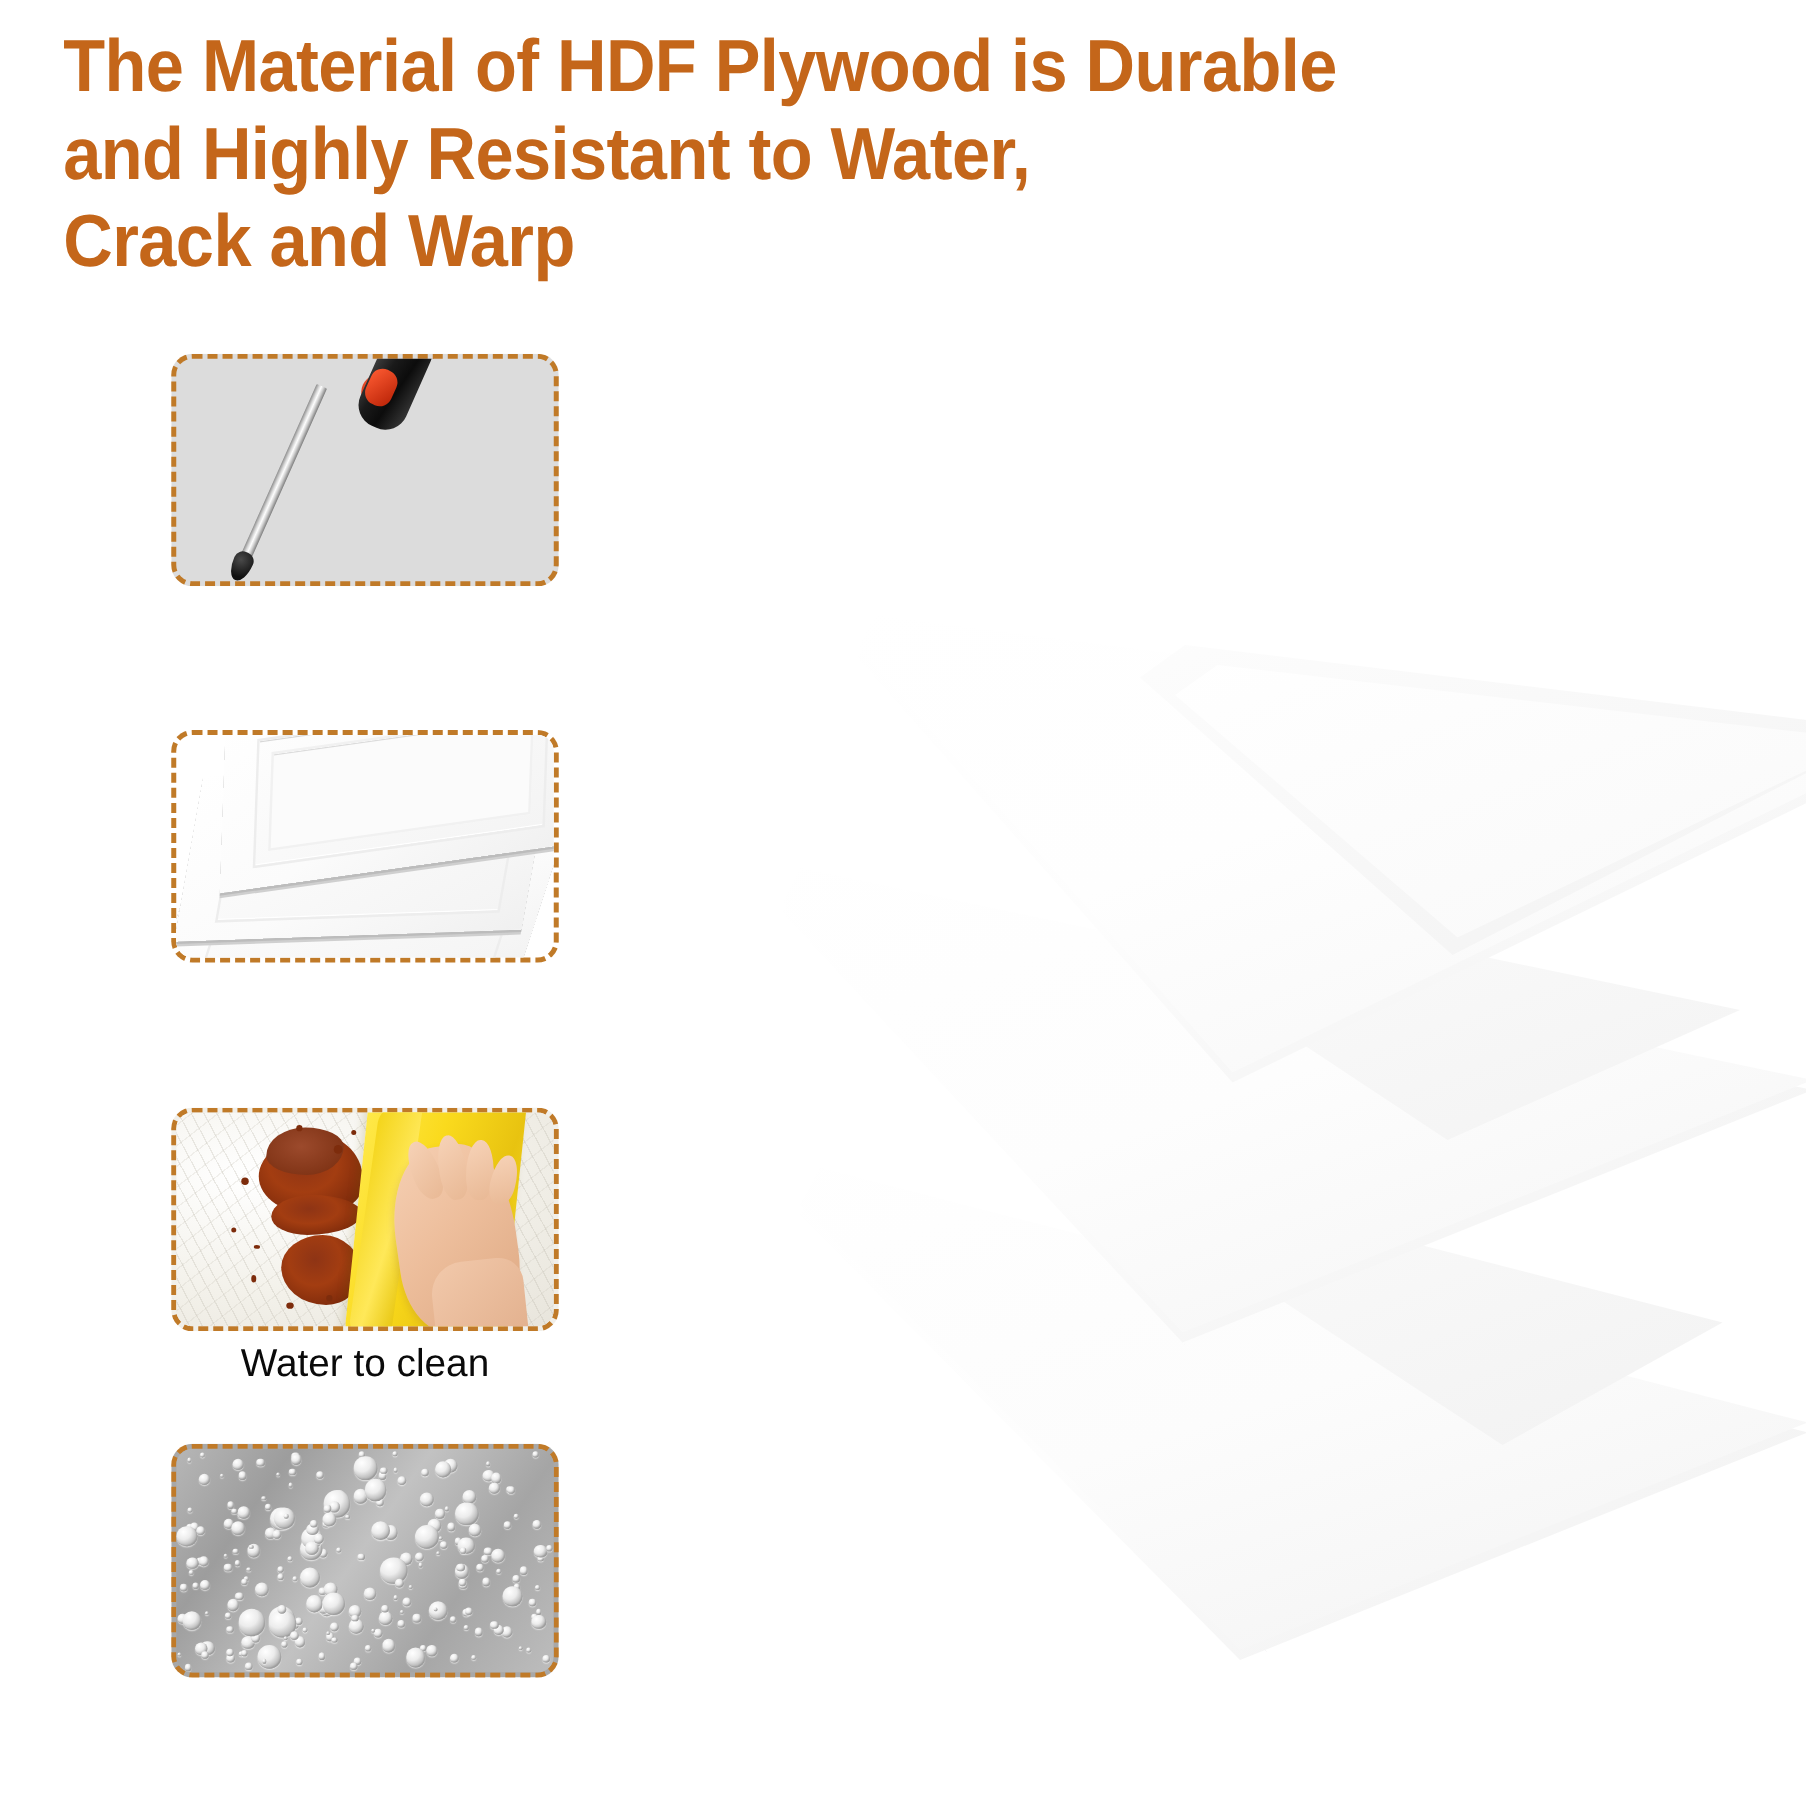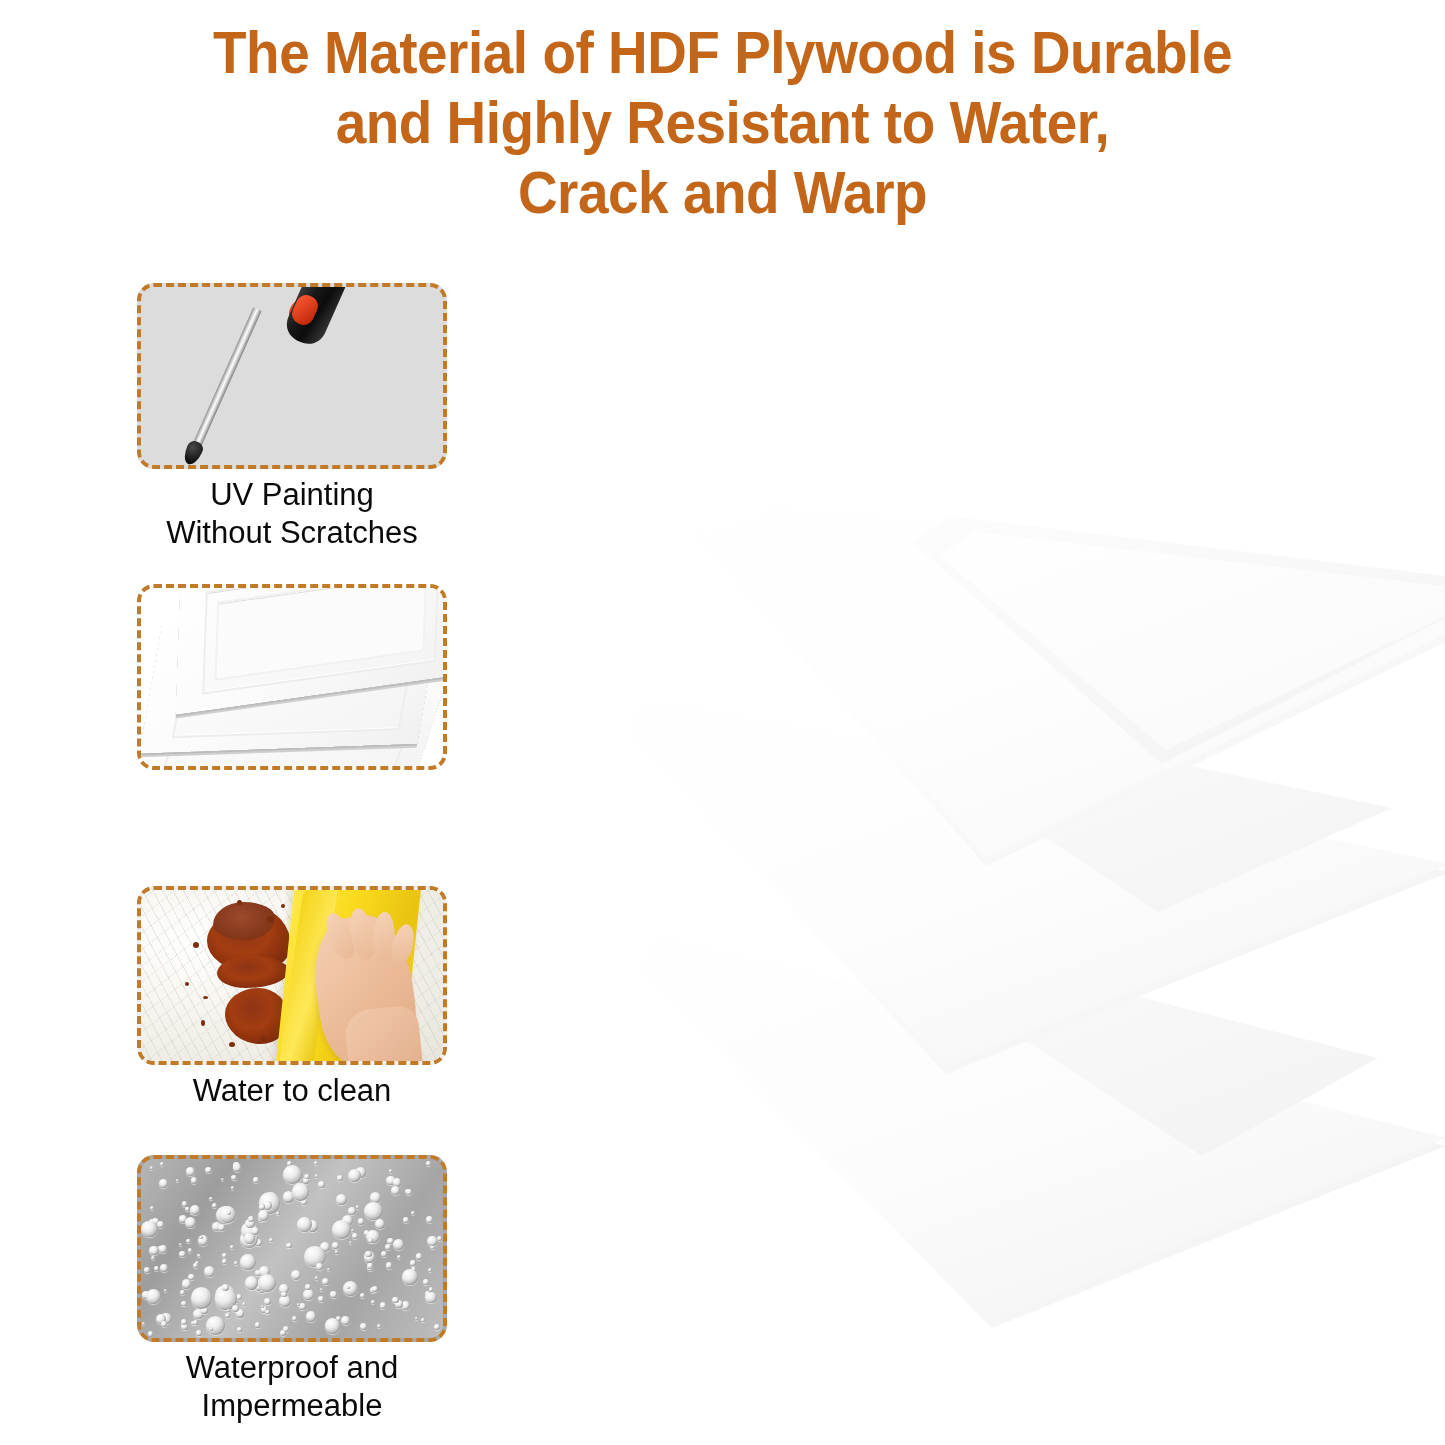--- a/index.html
+++ b/index.html
@@ -14,21 +14,20 @@
     overflow: hidden;
     font-family: "Liberation Sans", sans-serif;
   }
 
   
   #title-block {
     position: absolute;
     left: 0;
     top: 18px;
     width: 1445px;
-    text-align: center;
   }
   .title-line {
     color: #c4661a;
     font-family: "Liberation Sans", sans-serif;
     font-weight: bold;
     font-size: 59px;
     line-height: 70px;
     letter-spacing: -0.5px;
     white-space: nowrap;
     transform: scaleX(0.93);
@@ -295,22 +294,20 @@
   <div class="feature-frame">
     <div class="sd-wrap">
       <div class="sd-shaft"></div>
       <div class="sd-tip"></div>
       <div class="sd-collar"></div>
       <div class="sd-handle"></div>
       <div class="sd-handle-red"></div>
       <div class="sd-brand"></div>
     </div>
   </div>
-  <div class="feature-caption">UV Painting
-Without Scratches</div>
 </div>
 
 <div class="feature" id="feature-2">
   <div class="feature-frame">
     <div class="panels-art">
       <div class="mini-panel" id="mp-bot">
         <div class="inset-a"></div>
       </div>
       <div class="mini-panel" id="mp-mid">
         <div class="inset-a"></div>
@@ -586,22 +583,20 @@
         <div class="drop" style="left: 85.5535px; top: 149.565px; width: 3.10553px; height: 3.10553px;"></div>
         <div class="drop" style="left: 8.53437px; top: 46.8438px; width: 4.27779px; height: 4.27779px;"></div>
         <div class="drop" style="left: 219.049px; top: 164.365px; width: 6.90892px; height: 6.90892px;"></div>
         <div class="drop" style="left: 190.584px; top: 60.534px; width: 19.4398px; height: 19.4398px;"></div>
         <div class="drop" style="left: 155.528px; top: 144.436px; width: 3.04338px; height: 3.04338px;"></div>
         <div class="drop" style="left: 49.9134px; top: 128.429px; width: 21.235px; height: 21.235px;"></div>
         <div class="drop" style="left: 269.147px; top: 101.114px; width: 5.73213px; height: 5.73213px;"></div>
         <div class="drop" style="left: 205.541px; top: 126.981px; width: 3.06939px; height: 3.06939px;"></div>
       </div>
   </div>
-  <div class="feature-caption">Waterproof and
-Impermeable</div>
 </div>
 
 <div id="hero">
 
   <div class="hero-edge" style="left:52px;top:500px;width:400px;height:440px;
               clip-path:polygon(0 18px, 352px 382px, 362px 392px, 8px 30px);"></div>
   <div class="hero-panel" style="left:40px;top:478px;width:810px;height:424px;
               clip-path:polygon(16px 34px, 806px 238px, 352px 420px, 0 64px);">
   </div>
   <div class="hero-panel" style="left:40px;top:470px;width:810px;height:424px;

